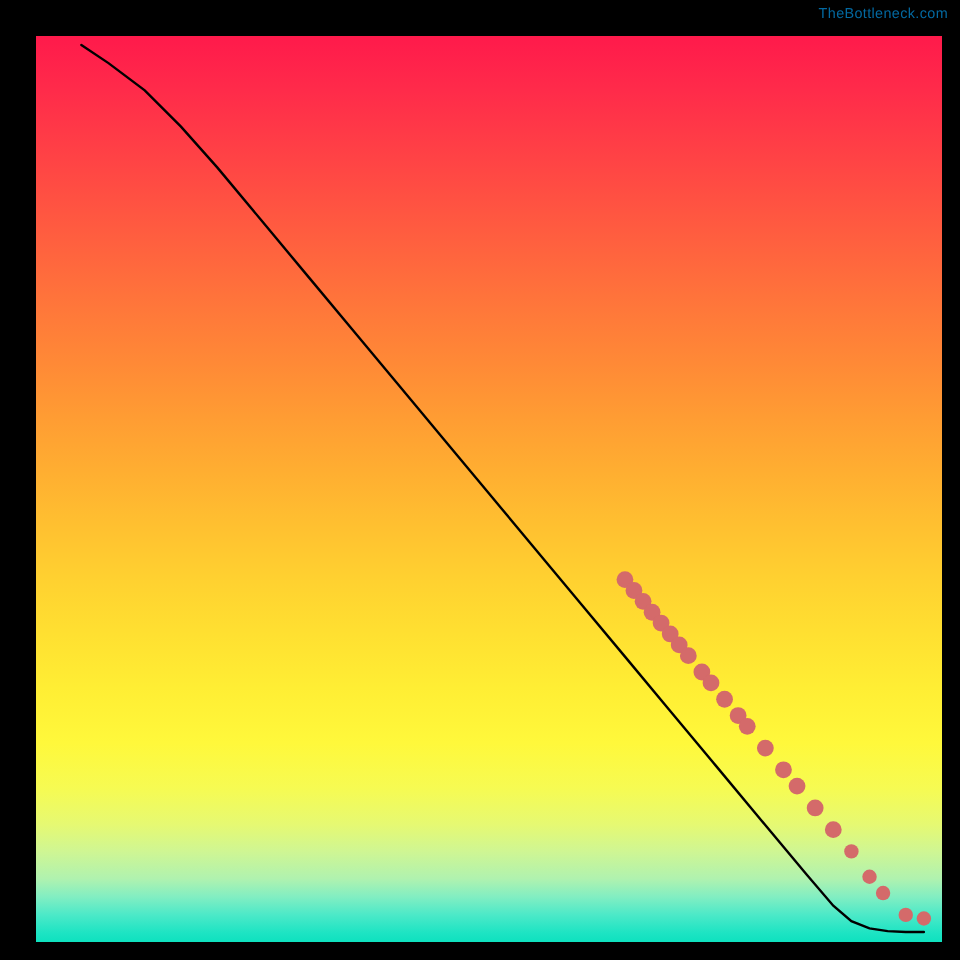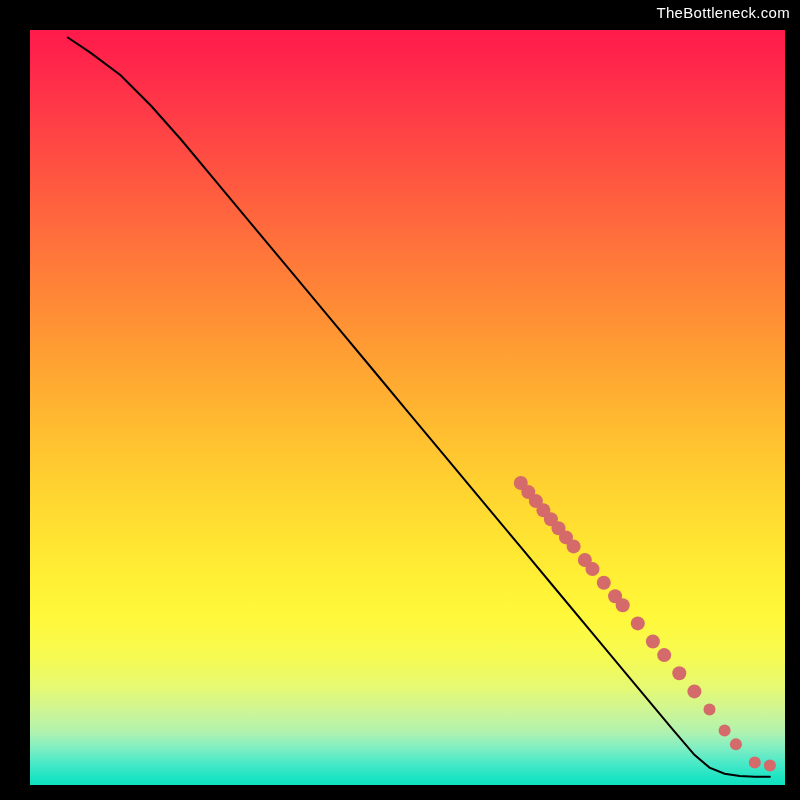--- a/index.html
+++ b/index.html
@@ -14,22 +14,22 @@
   .frame {
     position: relative;
     width: 800px;
     height: 800px;
     background: #000;
   }
   .watermark {
     position: absolute;
     top: 4px;
     right: 10px;
-    color: #ffffff;
-    font-size: 15px;
+    color: #0369a1;
+    font-size: 12px;
     font-weight: 500;
     letter-spacing: 0.3px;
     user-select: none;
     text-align: center;
   }
   .plot-area {
     position: absolute;
     left: 30px;
     top: 30px;
     width: 755px;

